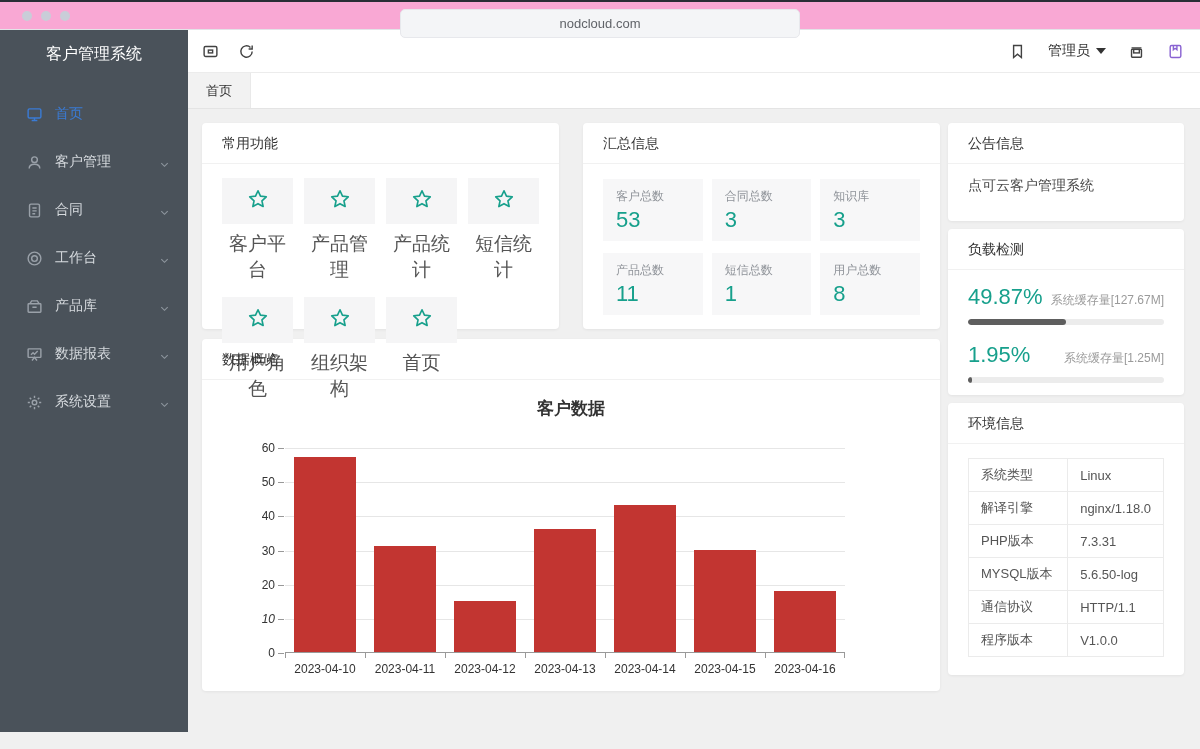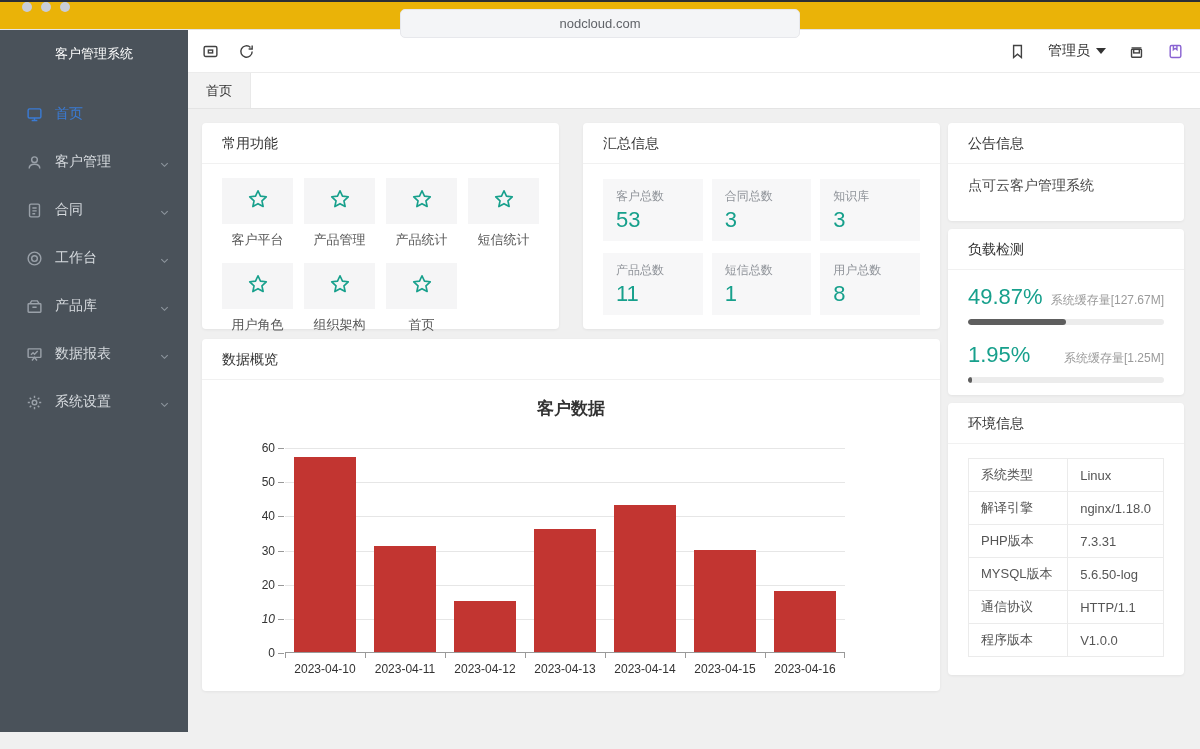--- a/index.html
+++ b/index.html
@@ -1,32 +1,32 @@
 <!DOCTYPE html>
 <html><head>
 <meta charset="utf-8">
 <style>
   * { margin:0; padding:0; box-sizing:border-box; }
   html,body { width:1200px; height:749px; overflow:hidden;
     font-family:"Liberation Sans","DejaVu Sans",sans-serif; background:#f0f0f0; }
 
   
-  .chrome { height:30px; background:#eab308; border-top:2px solid #2a2e36;
-    border-bottom:1px solid #e3e4e8; display:flex; align-items:flex-start; position:relative; }
+  .chrome { height:30px; background:#f9a8d4; border-top:2px solid #2a2e36;
+    border-bottom:1px solid #e3e4e8; display:flex; align-items:center; position:relative; }
   .dots { display:flex; gap:9px; margin-left:22px; }
   .dot { width:10px; height:10px; border-radius:50%; background:#c9cdd8; }
   .addr { position:absolute; left:400px; top:7px; width:400px; height:29px;
     background:#f4f5f7; border:1px solid #e7e8ec; border-radius:5px;
     font-size:13px; color:#606368; text-align:center; line-height:27px; }
 
   
   .app { display:flex; height:702px; }
   .sidebar { width:188px; background:#4a525a; flex:none; }
   .side-title { height:44px; line-height:48px; text-align:center; color:#fff;
-    font-size:13px; }
+    font-size:16px; }
   .side-nav { margin-top:16px; }
   .side-item { height:48px; display:flex; align-items:center; padding:0 18px 0 26px;
     color:#d6dade; font-size:14px; cursor:pointer; position:relative; }
   .side-item .ic { width:17px; height:17px; margin-right:12px; color:#9aa1a9; flex:none; }
   .side-item .ic svg { width:100%; height:100%; display:block; }
   .side-item .chev { margin-left:auto; width:11px; height:11px; color:#8e969e; }
   .side-item.active, .side-item.active .ic { color:#3a7bd5; }
 
   .main { flex:1; display:flex; flex-direction:column; min-width:0; }
 
@@ -57,21 +57,21 @@
     border-bottom:1px solid #f1f1f1; }
 
   .row1 { display:flex; gap:24px; }
   .row1 .card { width:365px; height:206px; }
 
   
   .sc-grid { display:grid; grid-template-columns:repeat(4,1fr); gap:14px 11px; padding:14px 20px; }
   .sc-item { text-align:center; cursor:pointer; }
   .sc-tile { height:46px; background:#f5f5f6; display:flex; align-items:center; justify-content:center; }
   .sc-tile svg { width:22px; height:22px; }
-  .sc-label { margin-top:7px; font-size:13px; color:#555; }
+  .sc-label { margin-top:7px; font-size:19px; color:#555; }
 
   
   .st-grid { display:grid; grid-template-columns:repeat(3,1fr); gap:12px 9px; padding:15px 20px; }
   .st-tile { height:62px; background:#f7f7f8; padding:9px 13px; }
   .st-label { font-size:12px; color:#8f9399; }
   .st-value { font-size:22px; color:#17a08c; margin-top:2px; }
 
   
   .chart-card { margin-top:10px; height:352px; }
   .chart-title { text-align:center; font-size:17px; font-weight:bold; color:#333; margin-top:17px; }

